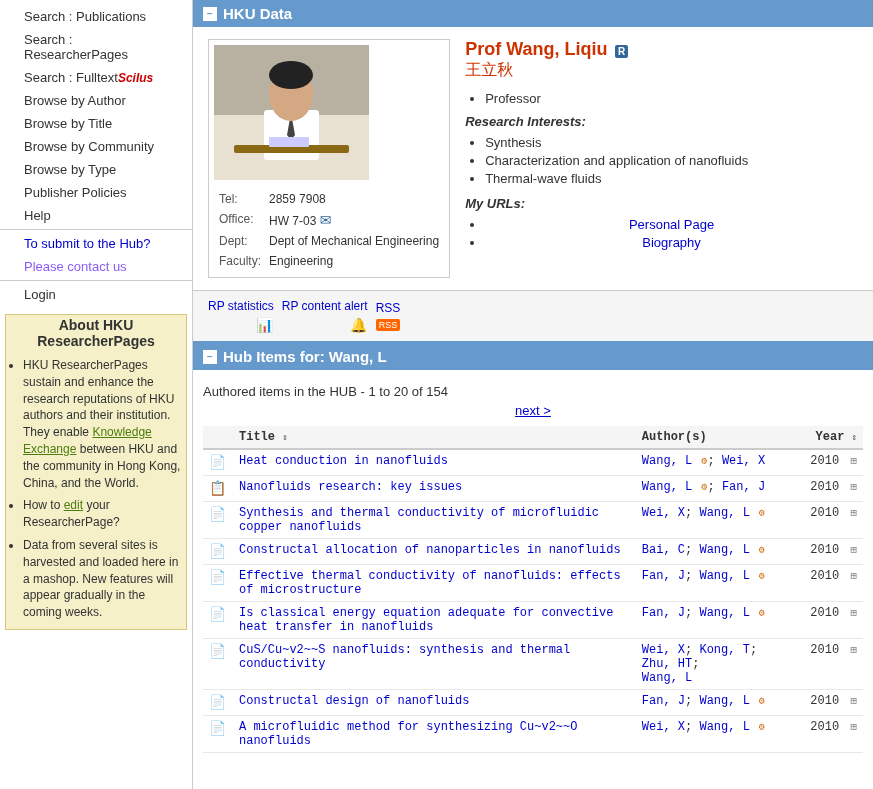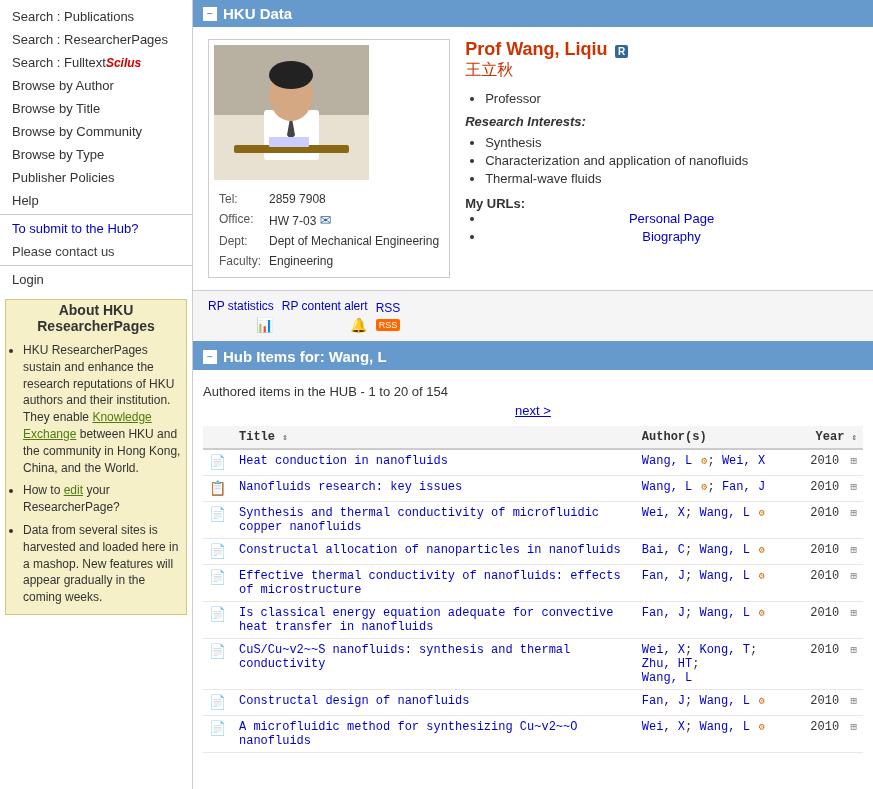--- a/index.html
+++ b/index.html
@@ -2,21 +2,21 @@
 <html><head>
   <meta charset="utf-8">
   <style>
     * { margin: 0; padding: 0; box-sizing: border-box; }
     body { font-family: Arial, sans-serif; font-size: 13px; color: #333; background: #fff; }
     
     .page-wrapper { display: flex; width: 873px; min-height: 789px; }
     
     
     .sidebar { width: 193px; min-width: 193px; background: #fff; padding: 5px 0; border-right: 1px solid #ccc; }
-    .sidebar-nav-item { display: block; padding: 4px 12px; color: #333; text-decoration: none; font-size: 13px; cursor: pointer; }
+    .sidebar-nav-item { display: block; padding: 4px 12px; color: #333; text-decoration: none; font-size: 13px; cursor: pointer; margin-left: 12px; }
     .sidebar-separator { height: 1px; background: #ccc; margin: 2px 0; }
     
     .about-box { background: #f5f0c8; border: 1px solid #d4c87a; margin: 8px 5px; padding: 2px; font-size: 12px; }
     .about-box h3 { text-align: center; font-size: 14px; color: #333; margin-bottom: 8px; }
     .about-box ul { margin-left: 15px; }
     .about-box li { margin-bottom: 6px; line-height: 1.4; }
     .about-box a { color: #4d7c0f; }
     
     
     .main-content { flex: 1; padding: 0; }
@@ -36,21 +36,21 @@
     
     .profile-info { flex: 1; }
     .prof-name { color: #cc3300; font-size: 18px; font-weight: bold; margin-bottom: 4px; }
     .r-icon { display: inline-block; background: #336699; color: #fff; font-size: 10px; font-weight: bold; padding: 1px 3px; border-radius: 2px; margin-left: 4px; vertical-align: middle; }
     .prof-name-chinese { color: #cc3300; font-size: 16px; margin-bottom: 10px; }
     .position-bullet { margin-left: 20px; margin-bottom: 8px; }
     .position-bullet li { list-style: disc; }
     .research-interests-label { font-style: italic; font-weight: bold; margin-bottom: 6px; color: #333; }
     .interests-list { margin-left: 20px; margin-bottom: 10px; }
     .interests-list li { list-style: disc; margin-bottom: 3px; }
-    .my-urls-label { font-weight: bold; }
+    .my-urls-label { font-style: italic; font-weight: bold; margin-bottom: 6px; }
     .urls-list { margin-left: 20px; }
     .urls-list li { list-style: disc; margin-bottom: 3px; text-align: center; }
     .urls-list a { color: #0000cc; text-decoration: none; }
     
     .stats-bar { display: flex; align-items: center; gap: 8px; padding: 8px 15px; border-bottom: 2px solid #6699cc; background: #f5f5f5; }
     .stats-bar-item { display: flex; align-items: flex-end; gap: 4px; font-size: 12px; color: #333; cursor: pointer; flex-direction: column; }
     .stats-bar-item a { color: #0000cc; text-decoration: none; font-size: 12px; }
     .stats-icon { font-size: 14px; }
     .rss-icon { background: #ff6600; color: #fff; font-size: 9px; padding: 1px 3px; border-radius: 2px; }
     
@@ -88,21 +88,21 @@
     <a class="sidebar-nav-item">Search : ResearcherPages</a>
     <a class="sidebar-nav-item">Search : Fulltext<span style="font-style:italic; font-weight:bold; color:#cc0000; font-size:12px;">SciIus</span></a>
     <a class="sidebar-nav-item">Browse by Author</a>
     <a class="sidebar-nav-item">Browse by Title</a>
     <a class="sidebar-nav-item">Browse by Community</a>
     <a class="sidebar-nav-item">Browse by Type</a>
     <a class="sidebar-nav-item">Publisher Policies</a>
     <a class="sidebar-nav-item">Help</a>
     <div class="sidebar-separator"></div>
     <a class="sidebar-nav-item" style="color:#0000cc;">To submit to the Hub?</a>
-    <a class="sidebar-nav-item" style="color:#404040;">Please contact us</a>
+    <a class="sidebar-nav-item" style="color:#8b5cf6;">Please contact us</a>
     <div class="sidebar-separator"></div>
     <a class="sidebar-nav-item">Login</a>
 
     <div class="about-box">
       <h3>
         <span>About HKU</span> <span>ResearcherPages</span>
       </h3>
       <ul>
         <li>
           HKU ResearcherPages sustain and enhance the research reputations of HKU authors and their institution. They enable <a href="#">Knowledge Exchange</a> between HKU and the community in Hong Kong, China, and the World.

